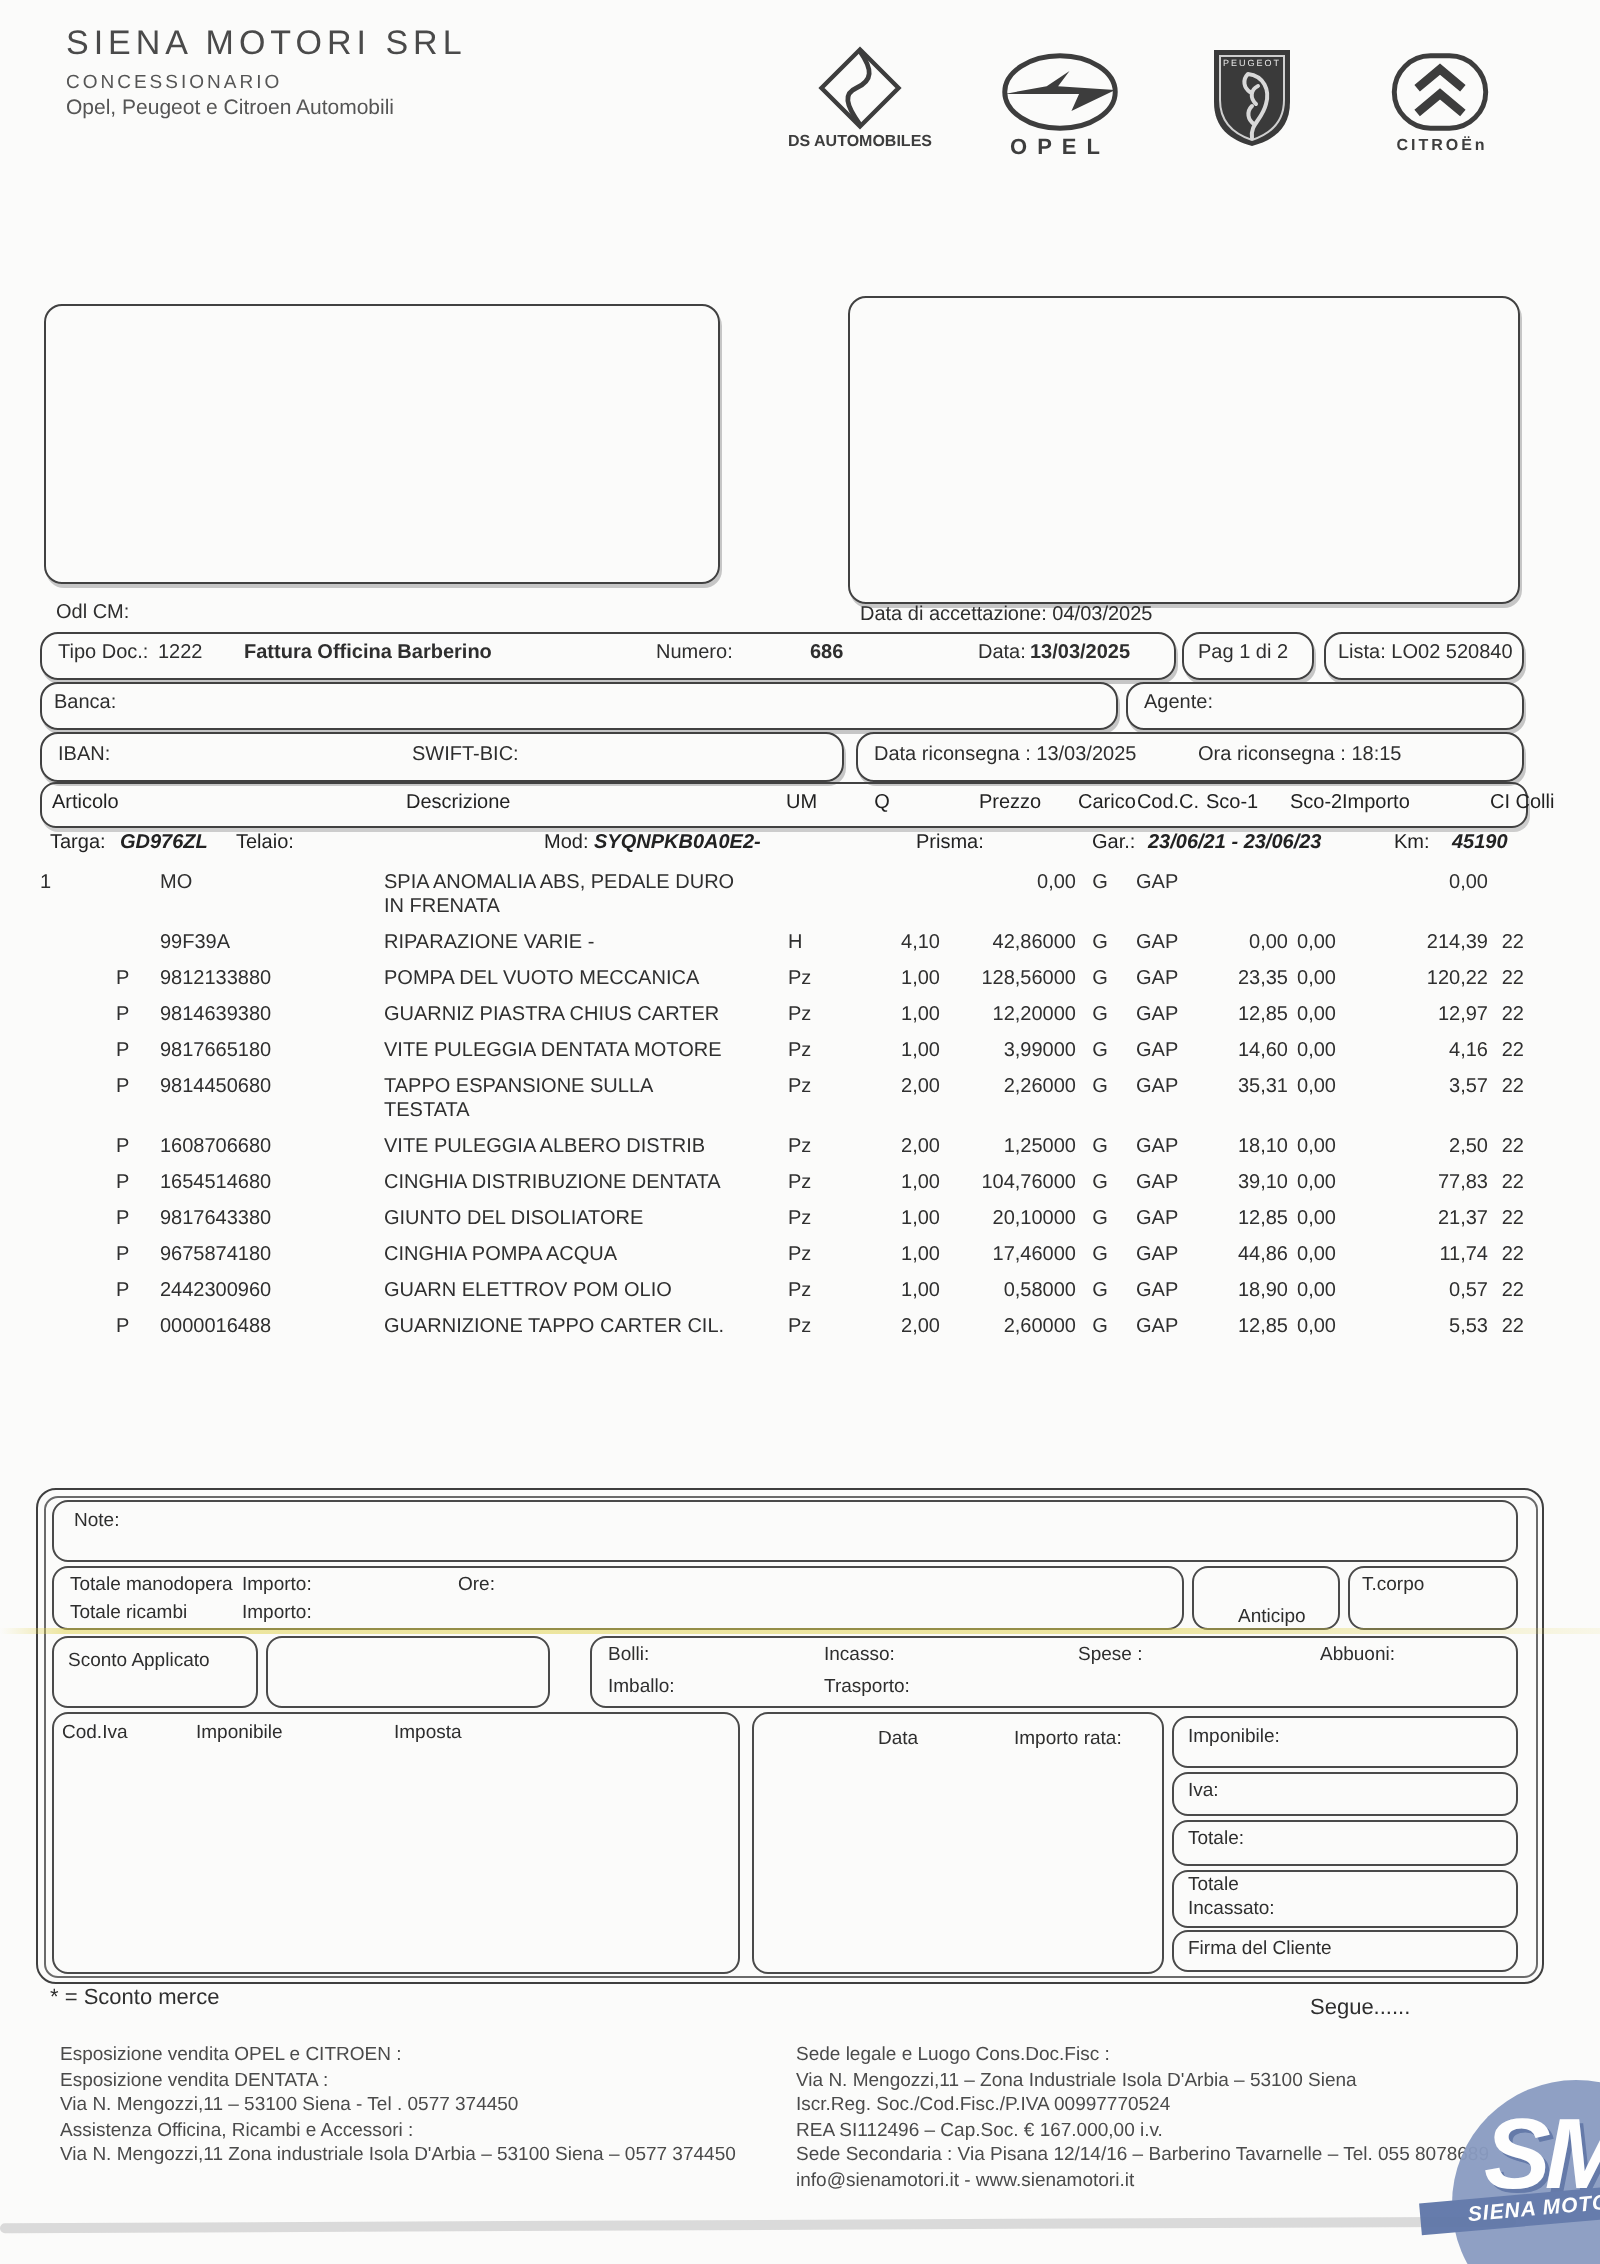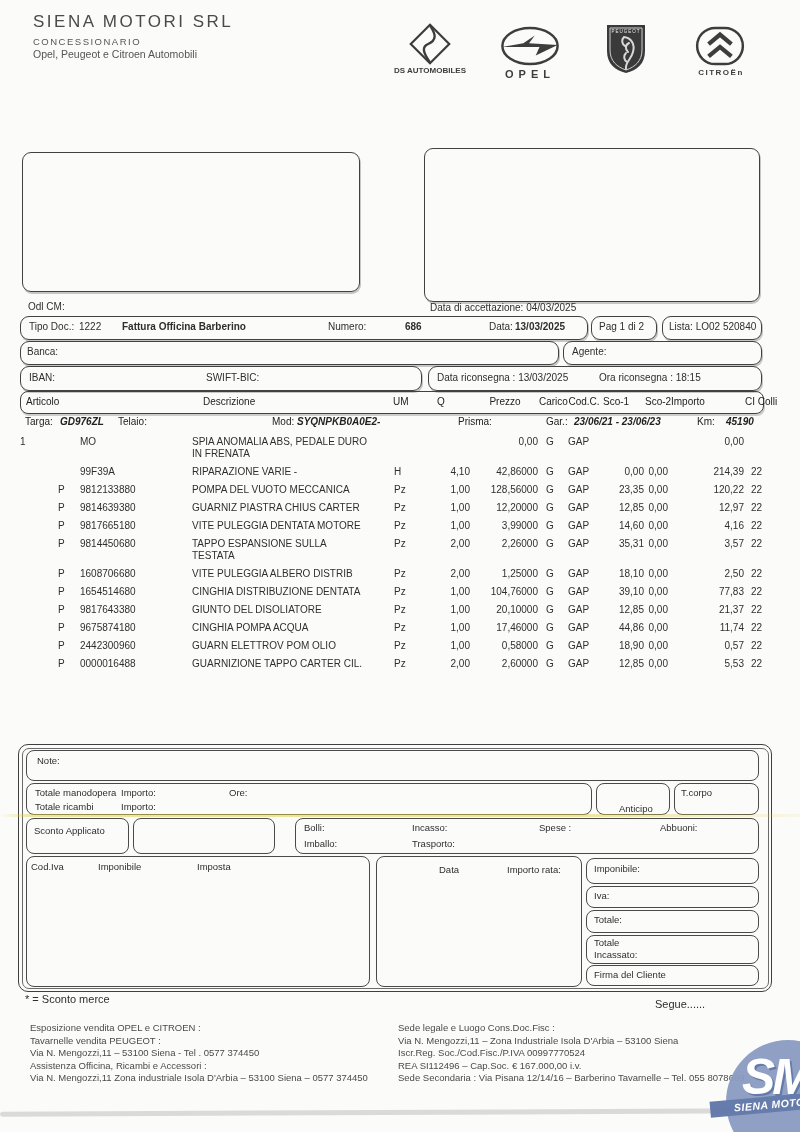--- a/index.html
+++ b/index.html
@@ -427,31 +427,32 @@
 </div>
 <div class="rbox-plain" style="left:586px;top:965px;width:171px;height:19px;">
   <span class="lbl9" style="left:7px;top:3px;">Firma del Cliente</span>
 </div>
 
 <div class="abs" style="left:25px;top:993px;font-size:11px;color:#2e2e2e;">* = Sconto merce</div>
 <div class="abs" style="left:655px;top:998px;font-size:11px;color:#2e2e2e;">Segue......</div>
 
 <div class="footer-block" style="left:30px;top:1022px;width:360px;">
     <div>Esposizione vendita OPEL e CITROEN :</div>
-    <div>Tavarnelle vendita PEUGEOT :</div>
+    <div>Esposizione vendita DENTATA :</div>
     <div>Via N. Mengozzi,11 – 53100 Siena -  Tel . 0577 374450</div>
     <div>Assistenza Officina, Ricambi e Accessori :</div>
     <div>Via N. Mengozzi,11 Zona industriale Isola D'Arbia – 53100 Siena – 0577 374450</div>
   </div>
 <div class="footer-block" style="left:398px;top:1022px;width:372px;">
     <div>Sede legale e Luogo Cons.Doc.Fisc :</div>
     <div>Via N. Mengozzi,11 – Zona Industriale Isola D'Arbia – 53100 Siena</div>
     <div>Iscr.Reg. Soc./Cod.Fisc./P.IVA 00997770524</div>
     <div>REA SI112496 – Cap.Soc. € 167.000,00 i.v.</div>
     <div>Sede Secondaria : Via Pisana 12/14/16 – Barberino Tavarnelle – Tel. 055 8078689</div>
+    <div>info@sienamotori.it  - www.sienamotori.it</div>
   </div>
 
 <div class="scan-band"></div>
 
 <div class="sm-logo">
   <span class="sm-letters">SM</span>
   <span class="sm-band">SIENA MOTORI</span>
 </div>
 
 </body></html>

